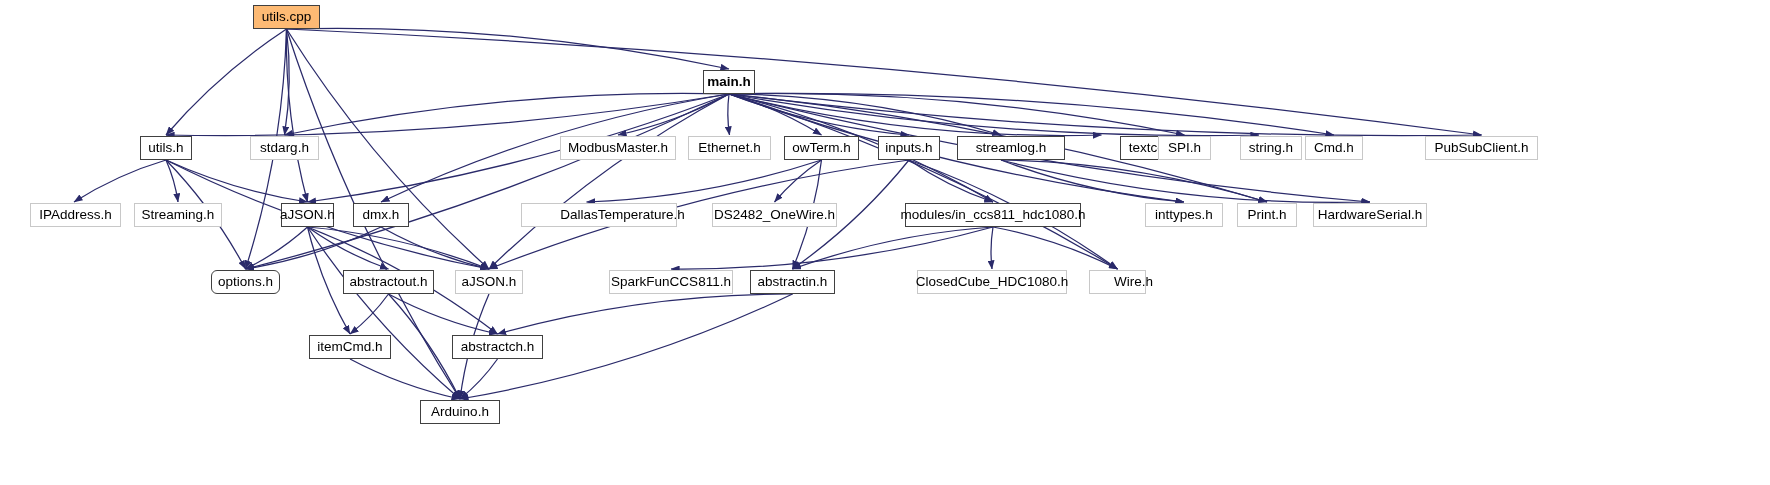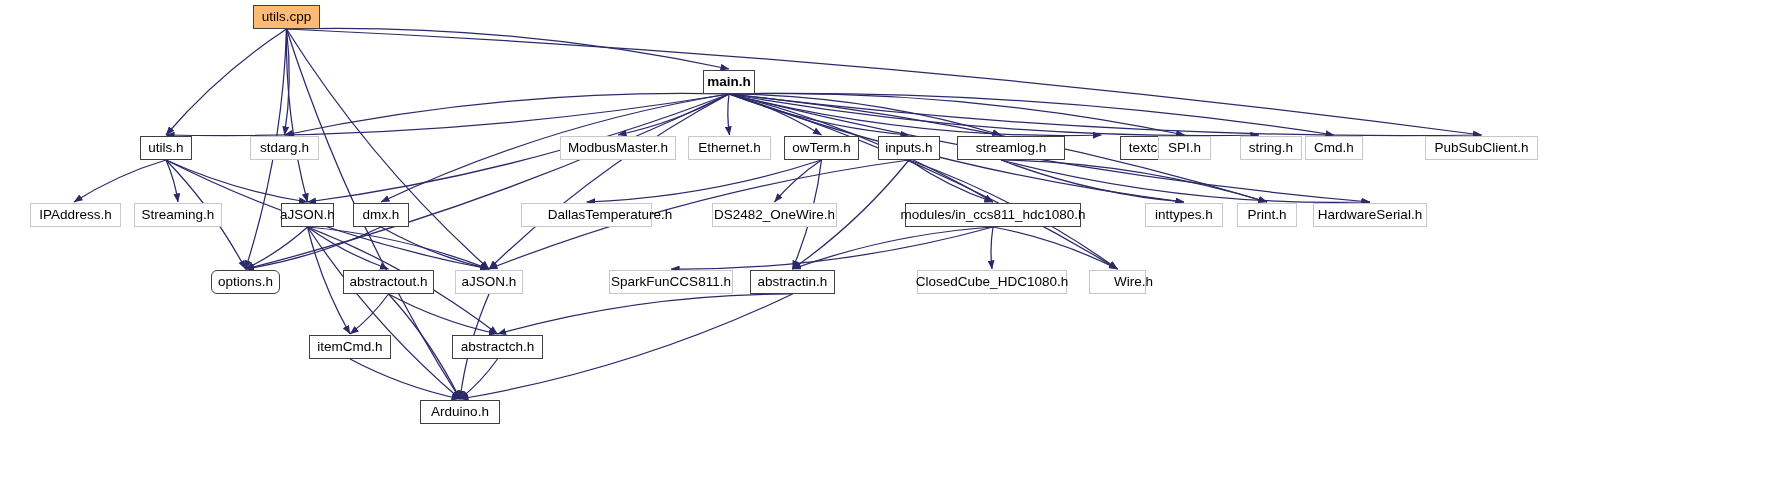--- a/index.html
+++ b/index.html
@@ -146,21 +146,21 @@
       </div>
       <div class="node" style="left: 134px; top: 203px; width: 88px;">
         <span>Streaming.h</span>
       </div>
       <div class="node hdr" style="left: 281px; top: 203px; width: 53px;">
         <span>aJSON.h</span>
       </div>
       <div class="node hdr" style="left: 353px; top: 203px; width: 56px;">
         <span>dmx.h</span>
       </div>
-      <div class="node" style="left: 521px; top: 203px; width: 131px; padding-left: 47px;">
+      <div class="node" style="left: 521px; top: 203px; width: 156px; padding-left: 47px;">
         <span>DallasTemperature.h</span>
       </div>
       <div class="node" style="left: 712px; top: 203px; width: 125px;">
         <span>DS2482_OneWire.h</span>
       </div>
       <div class="node hdr" style="left: 905px; top: 203px; width: 176px;">
         <span>modules/in_ccs811_hdc1080.h</span>
       </div>
       <div class="node" style="left: 1145px; top: 203px; width: 78px;">
         <span>inttypes.h</span>

